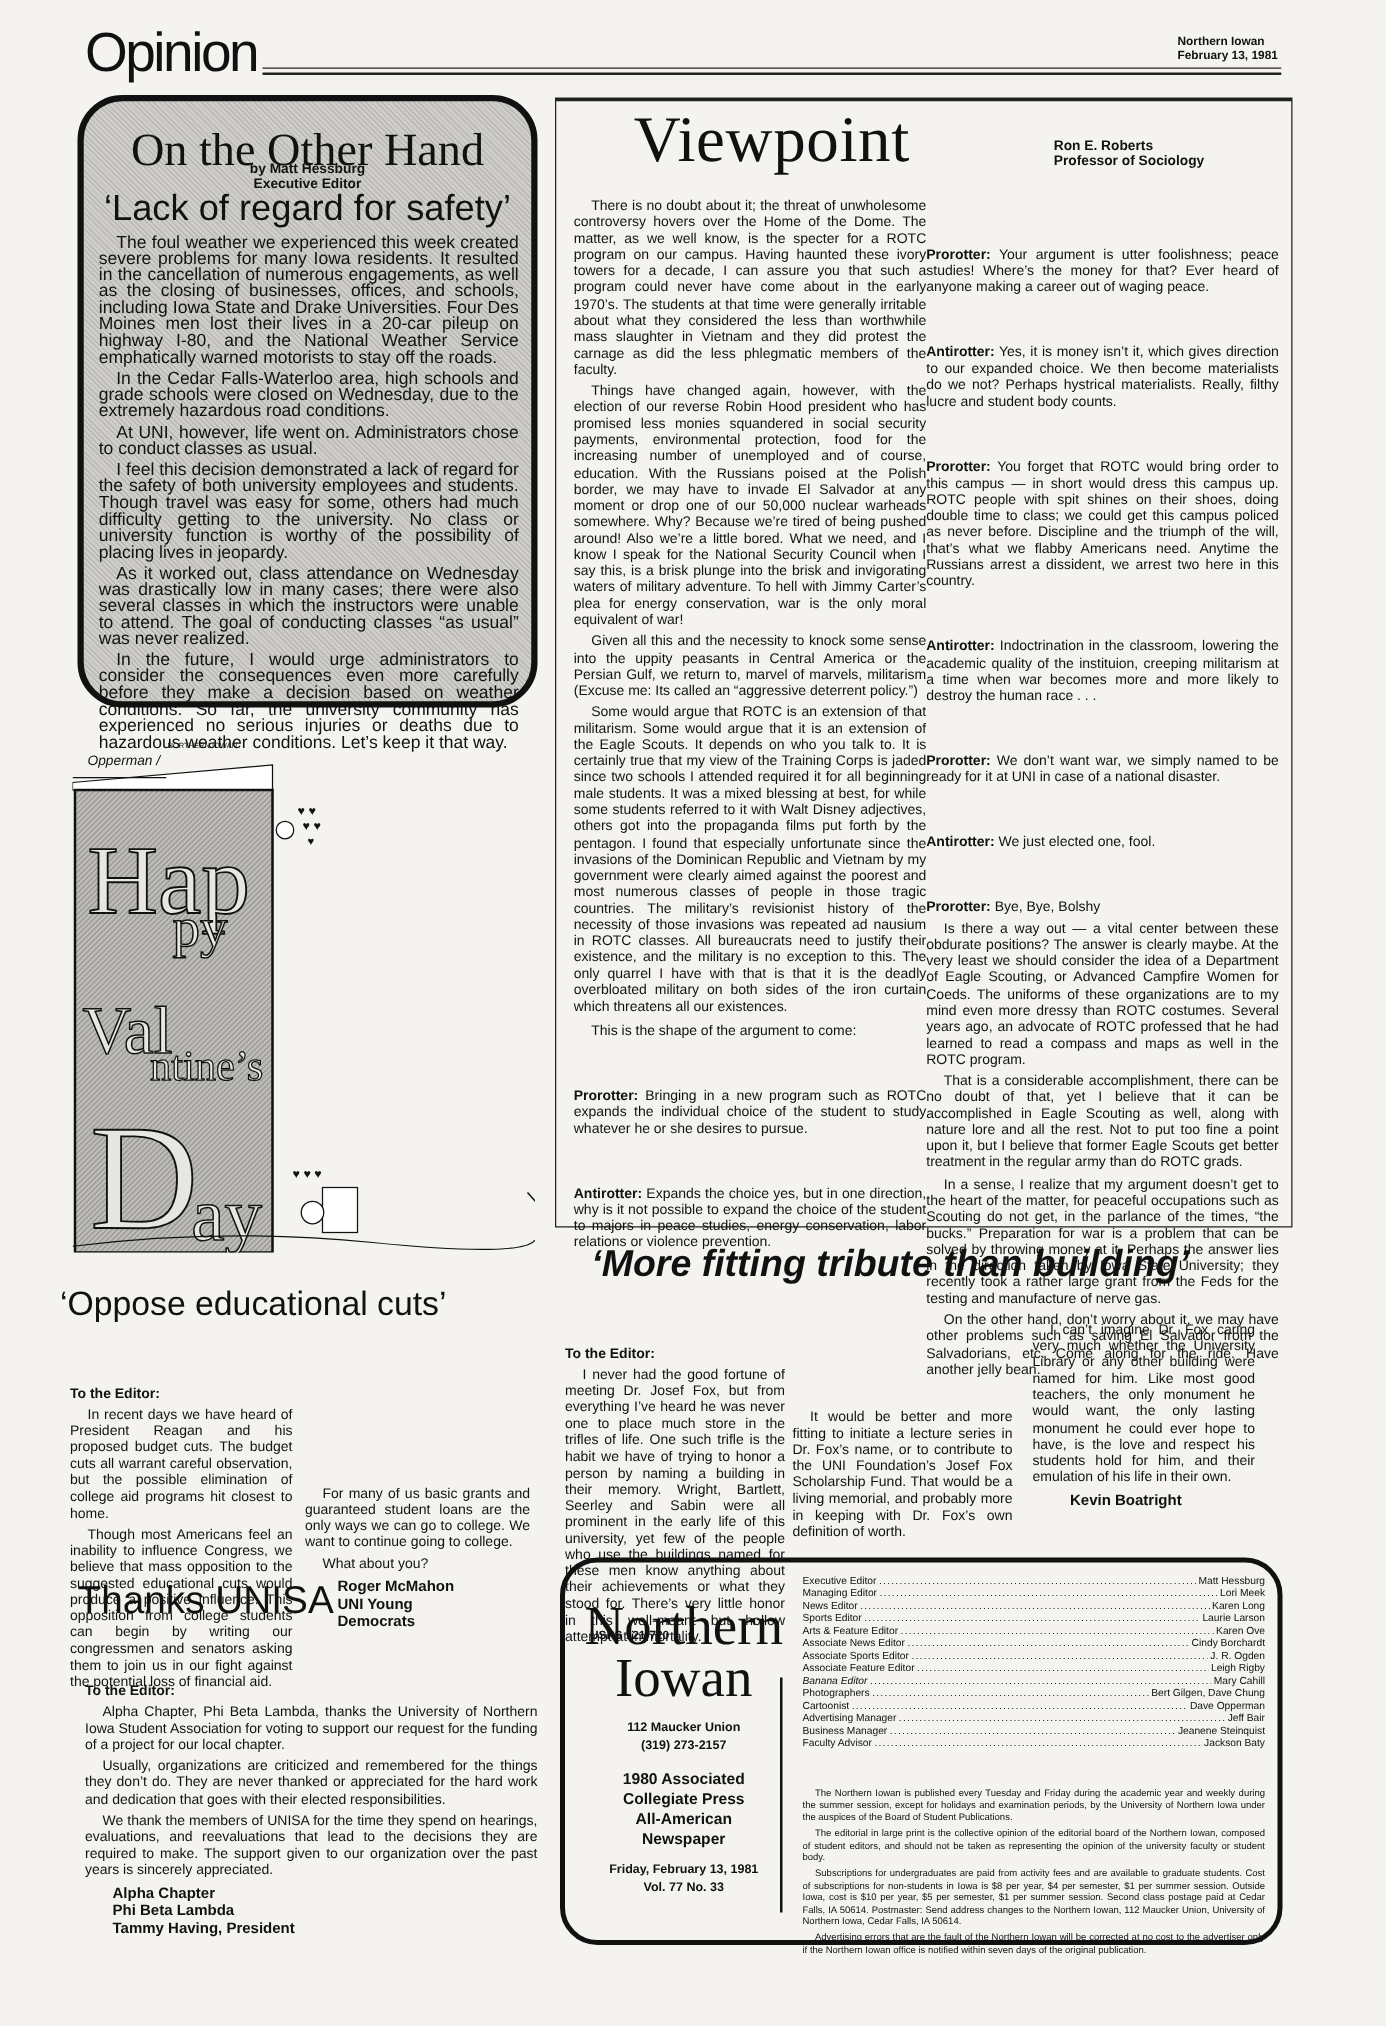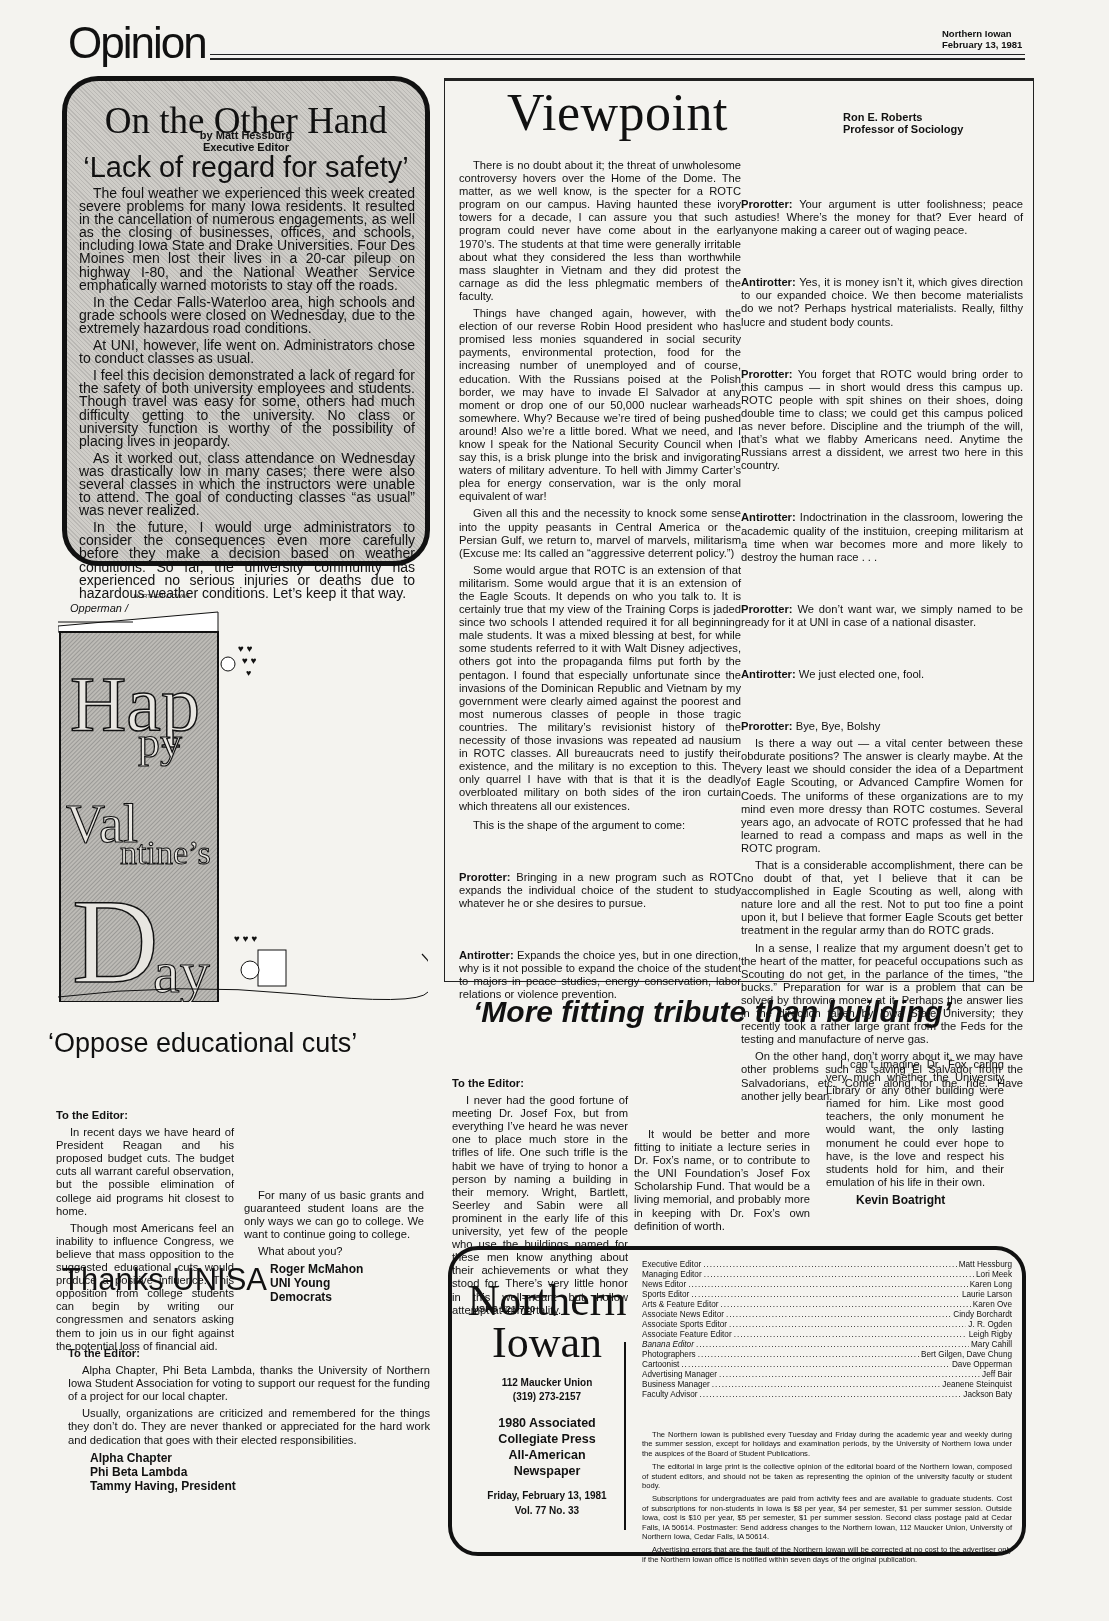--- a/index.html
+++ b/index.html
@@ -188,20 +188,21 @@
     <div>UNI Young</div>
     <div>Democrats</div>
   </div>
 </div>
 
 <div class="abs" id="letter3-title">Thanks UNISA</div>
 <div class="abs body-text" id="letter3-body">
   <p class="noindent bold">To the Editor:</p>
   <p>Alpha Chapter, Phi Beta Lambda, thanks the University of Northern Iowa Student Association for voting to support our request for the funding of a project for our local chapter.</p>
   <p>Usually, organizations are criticized and remembered for the things they don’t do. They are never thanked or appreciated for the hard work and dedication that goes with their elected responsibilities.</p>
+  <p>We thank the members of UNISA for the time they spend on hearings, evaluations, and reevaluations that lead to the decisions they are required to make. The support given to our organization over the past years is sincerely appreciated.</p>
   <div class="sig" style="padding-left:22px;">
     <div>Alpha Chapter</div>
     <div>Phi Beta Lambda</div>
     <div>Tammy Having, President</div>
   </div>
 </div>
 
 <div class="abs" id="letter2-title">‘More fitting tribute than building’</div>
 <div class="abs body-text" id="letter2-col1">
   <p class="noindent bold">To the Editor:</p>

